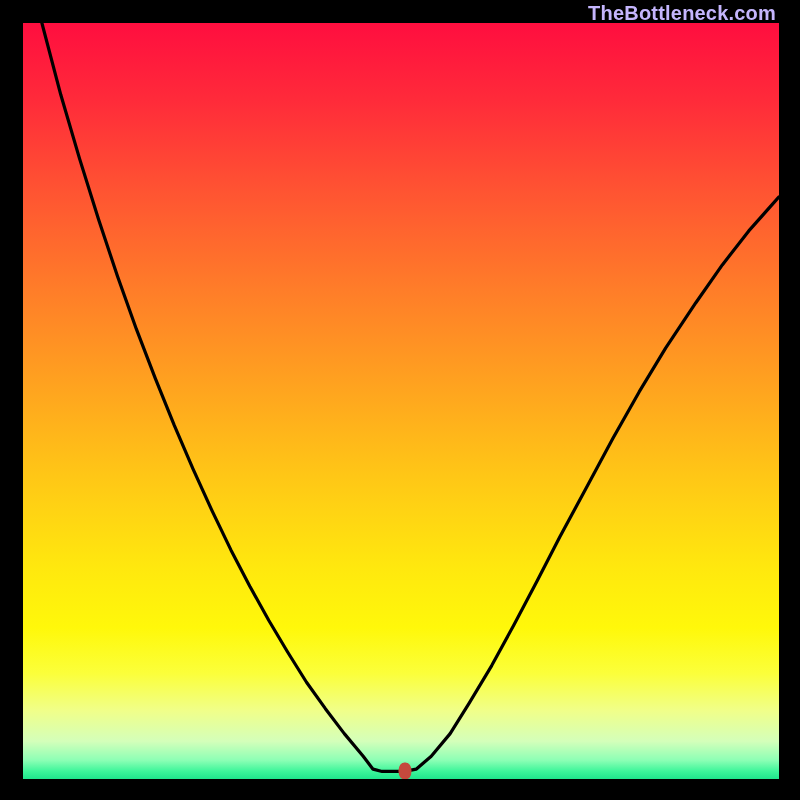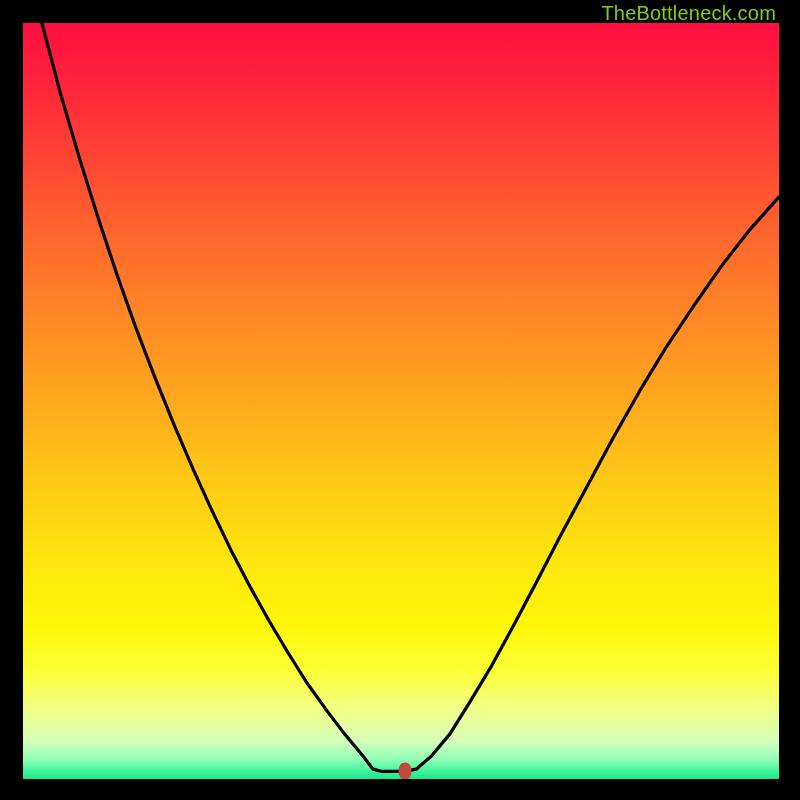--- a/index.html
+++ b/index.html
@@ -32,22 +32,22 @@
     inset: 0;
     width: 756px;
     height: 756px;
   }
   .watermark {
     position: absolute;
     top: 2px;
     right: 24px;
     font-family: Arial, Helvetica, sans-serif;
     font-size: 20px;
-    font-weight: 400;
-    color: #84cc16;
+    font-weight: 700;
+    color: #c4b5fd;
     letter-spacing: 0.2px;
   }
   .marker {
     position: absolute;
     width: 13px;
     height: 17px;
     border-radius: 6px / 8px;
     background: #c4493d;
     transform: translate(-50%, -50%);
   }

